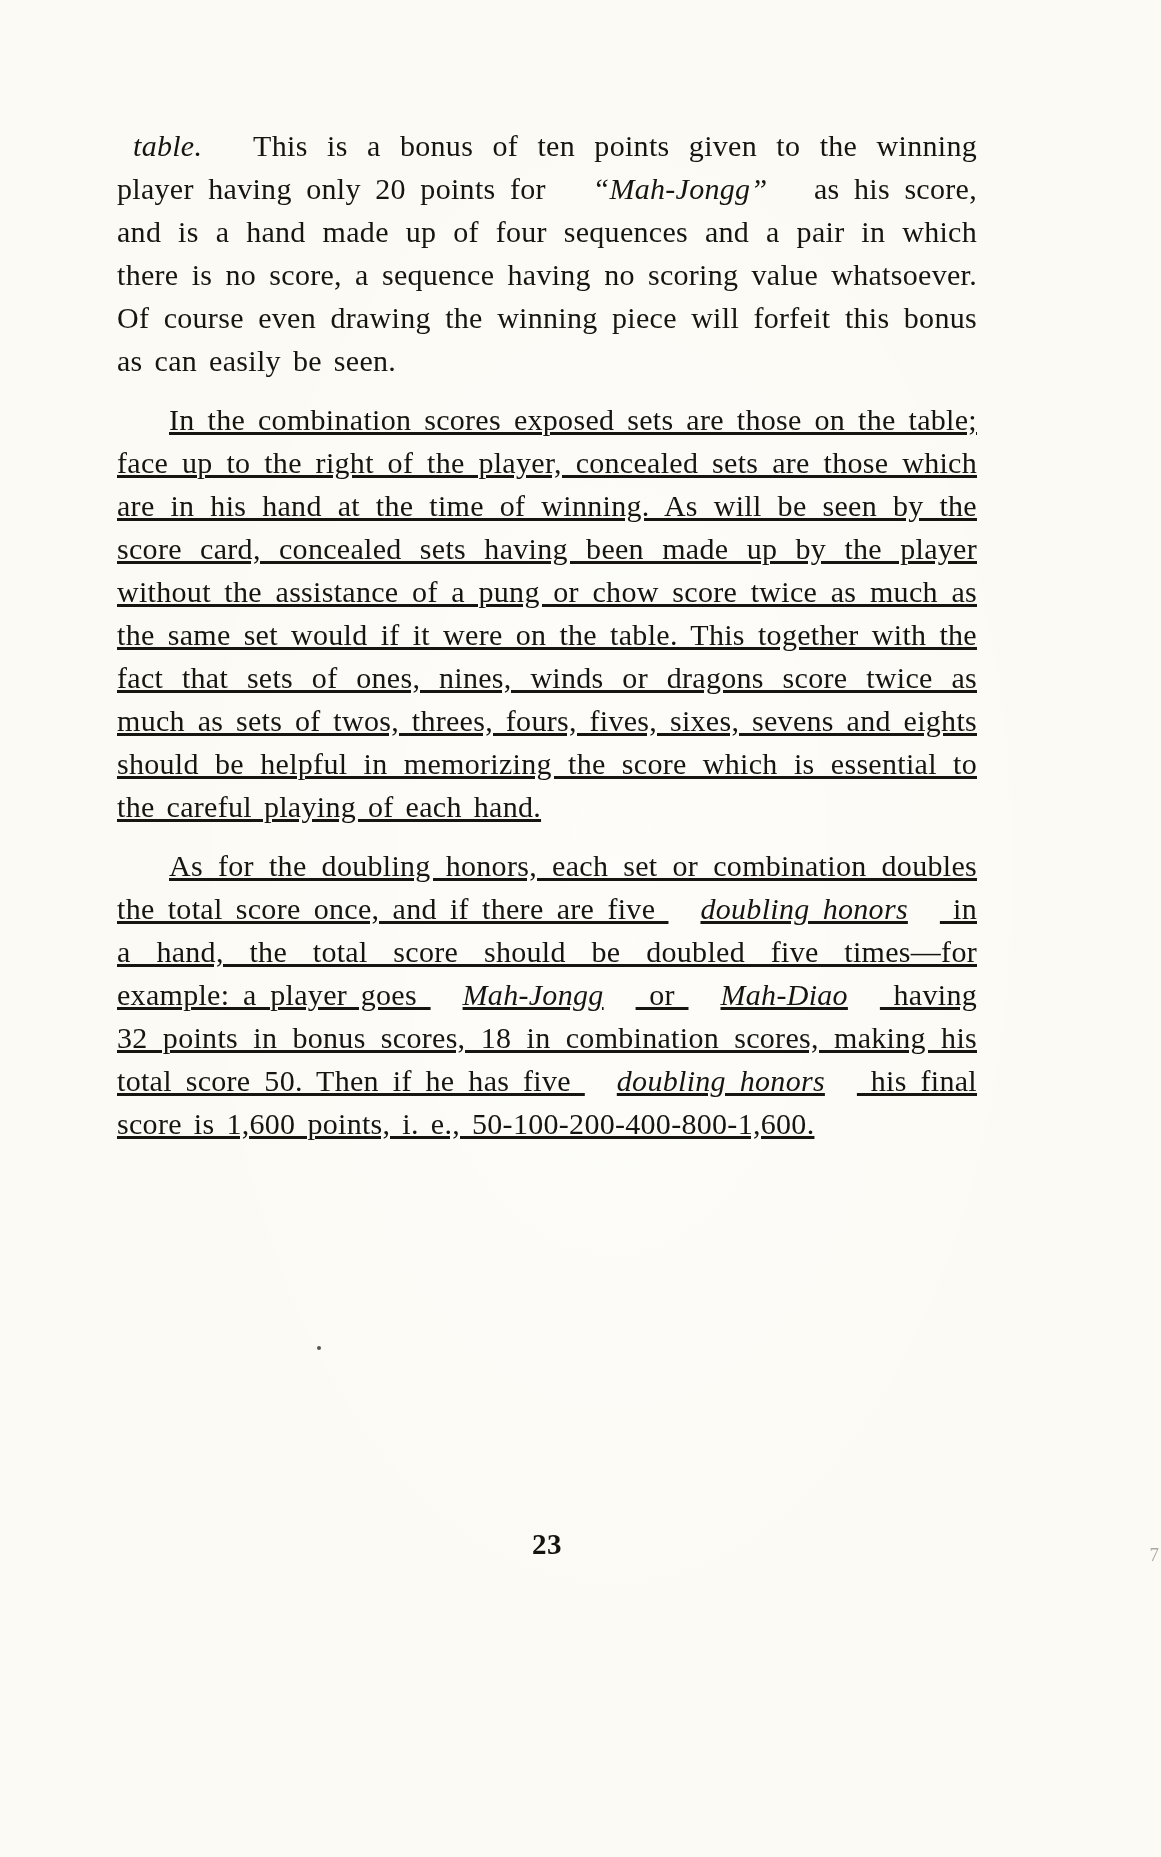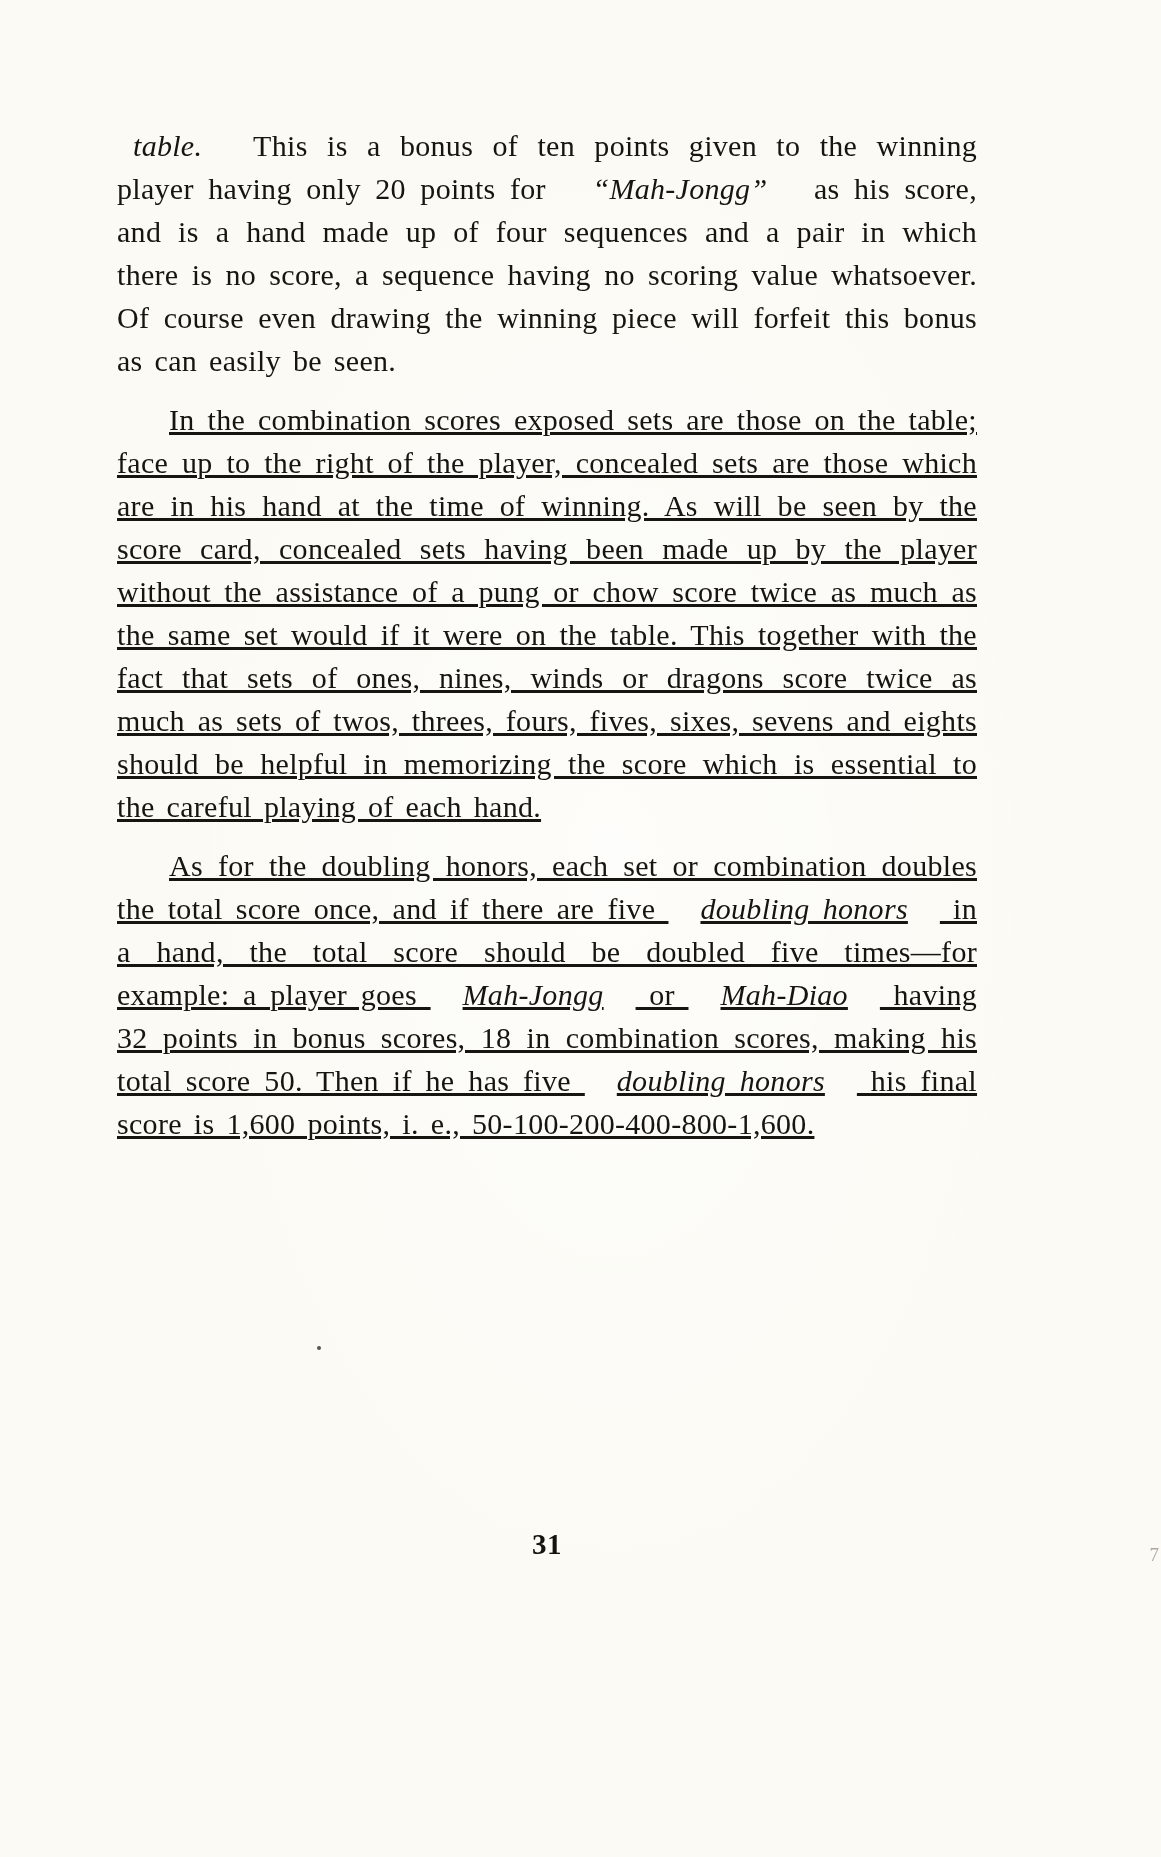--- a/index.html
+++ b/index.html
@@ -93,17 +93,17 @@
 <div class="scan-page">
 
   <main class="text-block" id="paragraphs">
       <p class="para"><span class="italic">table.</span><span> This is a bonus of ten points given to the winning player having only 20 points for </span><span class="italic">“Mah-Jongg”</span><span> as his score, and is a hand made up of four sequences and a pair in which there is no score, a sequence having no scoring value whatsoever. Of course even drawing the winning piece will forfeit this bonus as can easily be seen.</span></p>
       <p class="para indent"><span>In the combination scores exposed sets are those on the table; face up to the right of the player, concealed sets are those which are in his hand at the time of winning. As will be seen by the score card, concealed sets having been made up by the player without the assistance of a pung or chow score twice as much as the same set would if it were on the table. This together with the fact that sets of ones, nines, winds or dragons score twice as much as sets of twos, threes, fours, fives, sixes, sevens and eights should be helpful in memorizing the score which is essential to the careful playing of each hand.</span></p>
       <p class="para indent"><span>As for the doubling honors, each set or combination doubles the total score once, and if there are five </span><span class="italic">doubling honors</span><span> in a hand, the total score should be doubled five times—for example: a player goes </span><span class="italic">Mah-Jongg</span><span> or </span><span class="italic">Mah-Diao</span><span> having 32 points in bonus scores, 18 in combination scores, making his total score 50. Then if he has five </span><span class="italic">doubling honors</span><span> his final score is 1,600 points, i. e., 50-100-200-400-800-1,600.</span></p>
     </main>
 
   <div class="stray-dot"></div>
 
-  <div class="folio">31</div>
+  <div class="folio">23</div>
 
   <div class="edge-mark">7</div>
 
 </div>
 
 </body></html>

